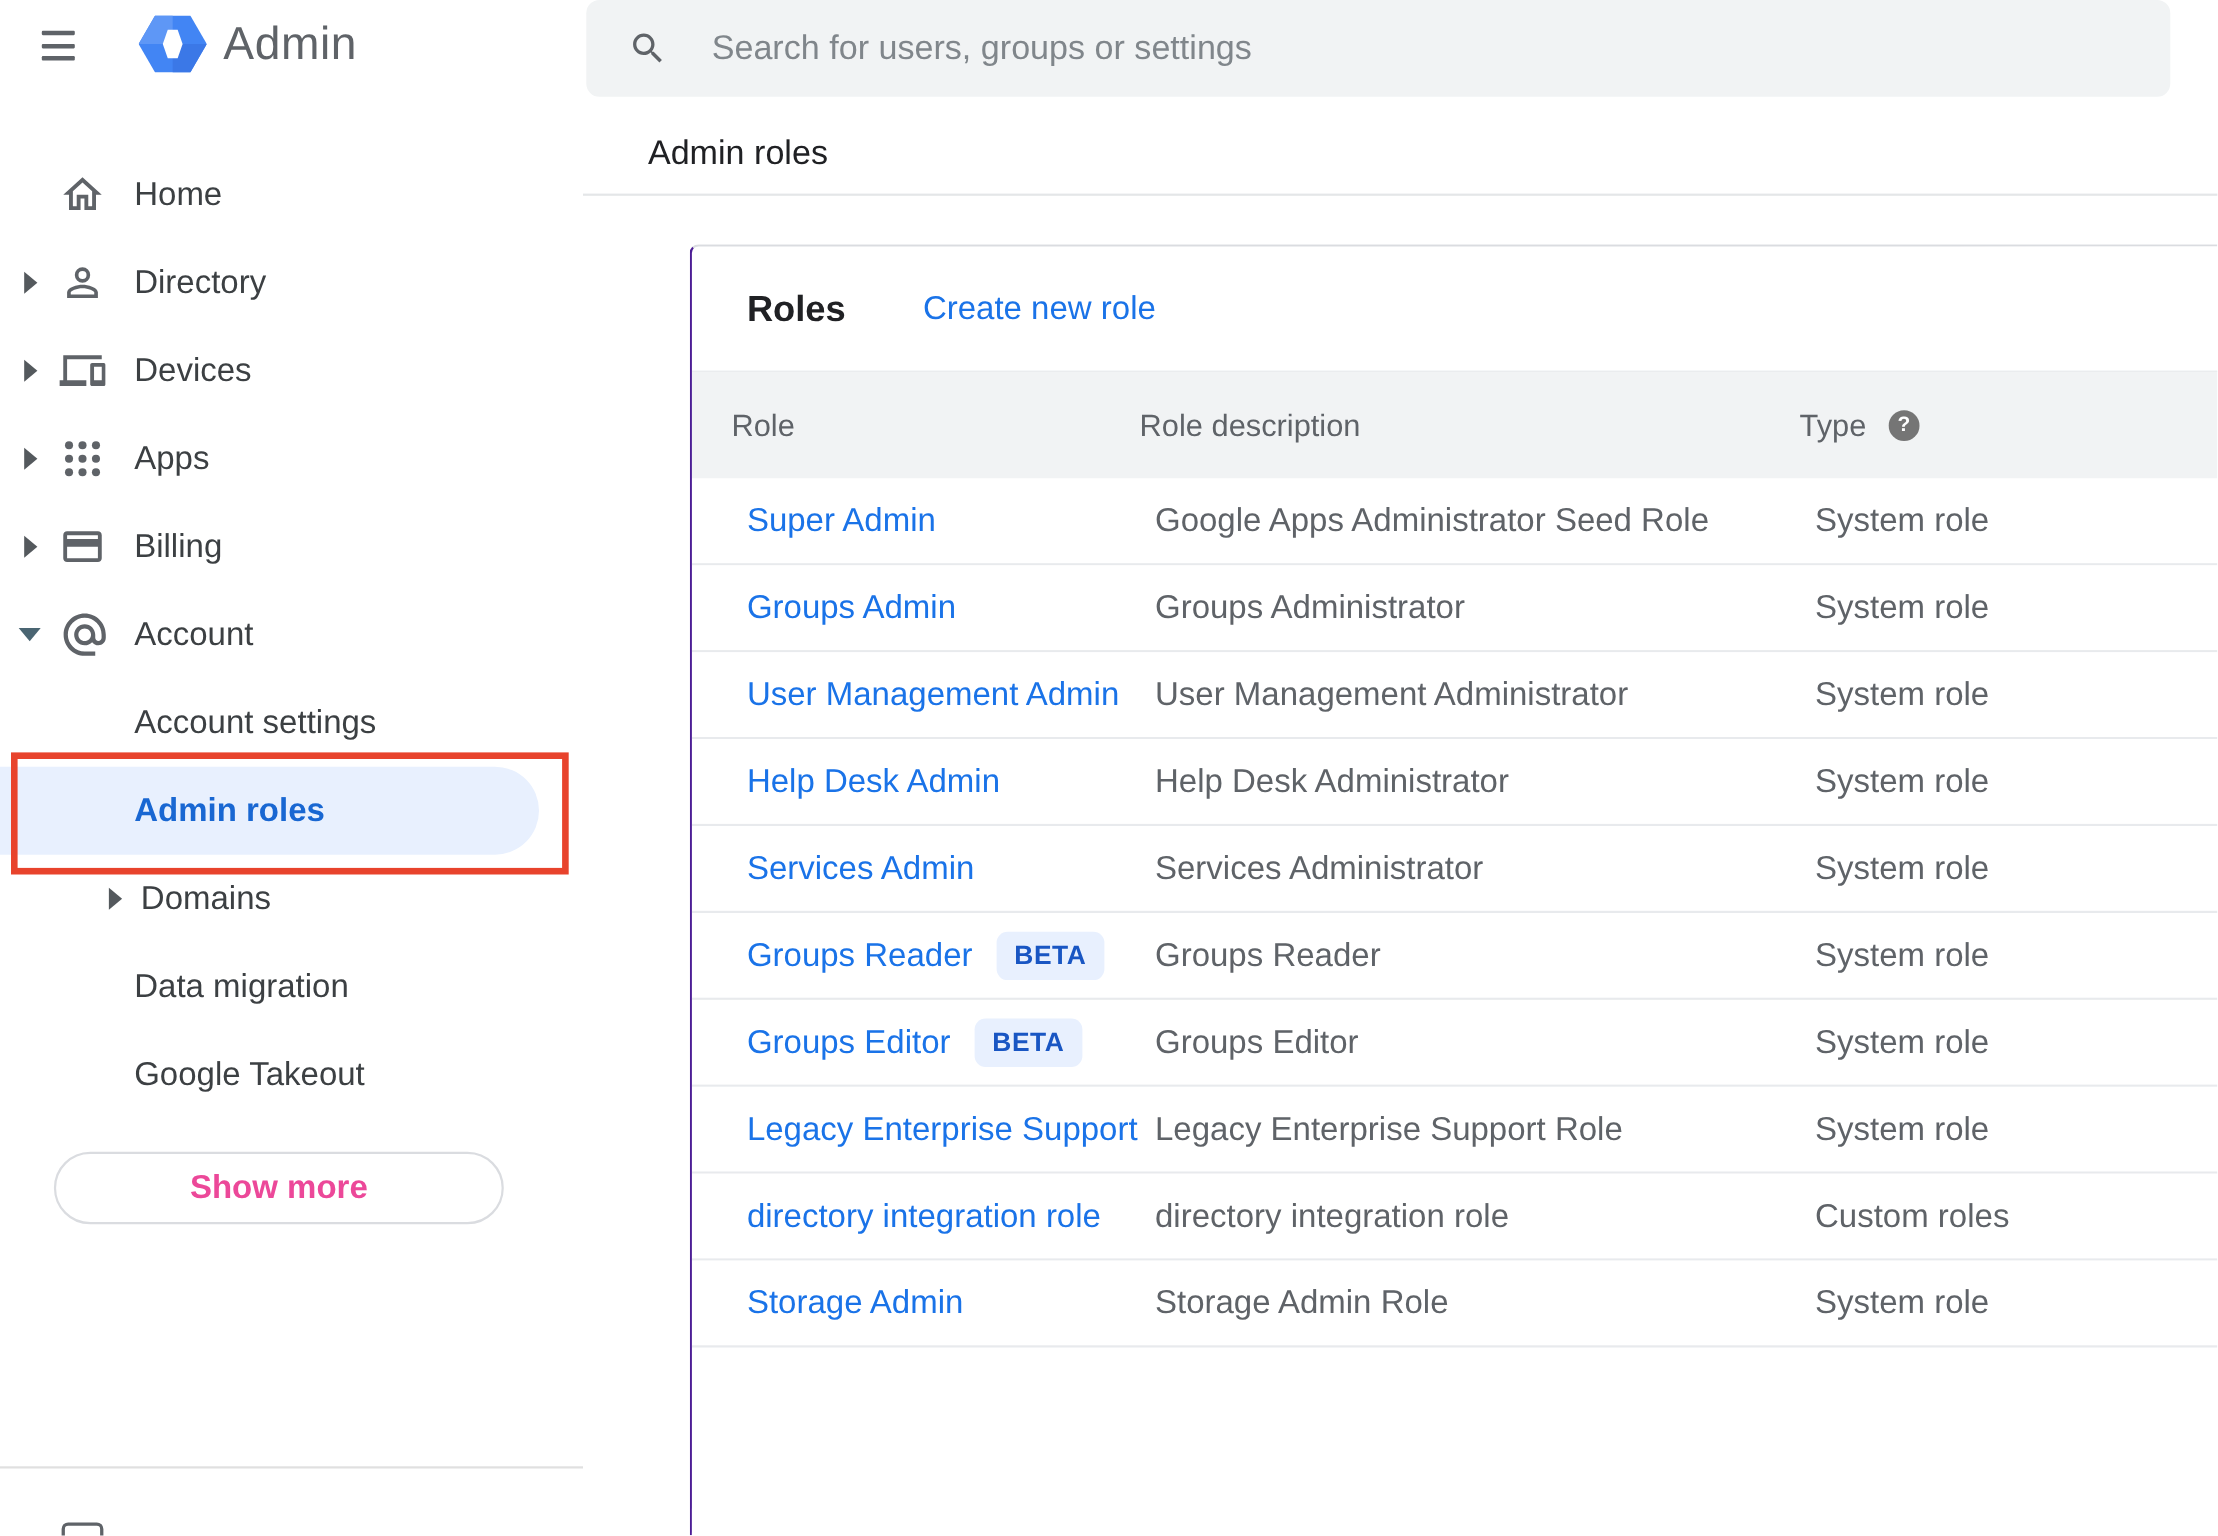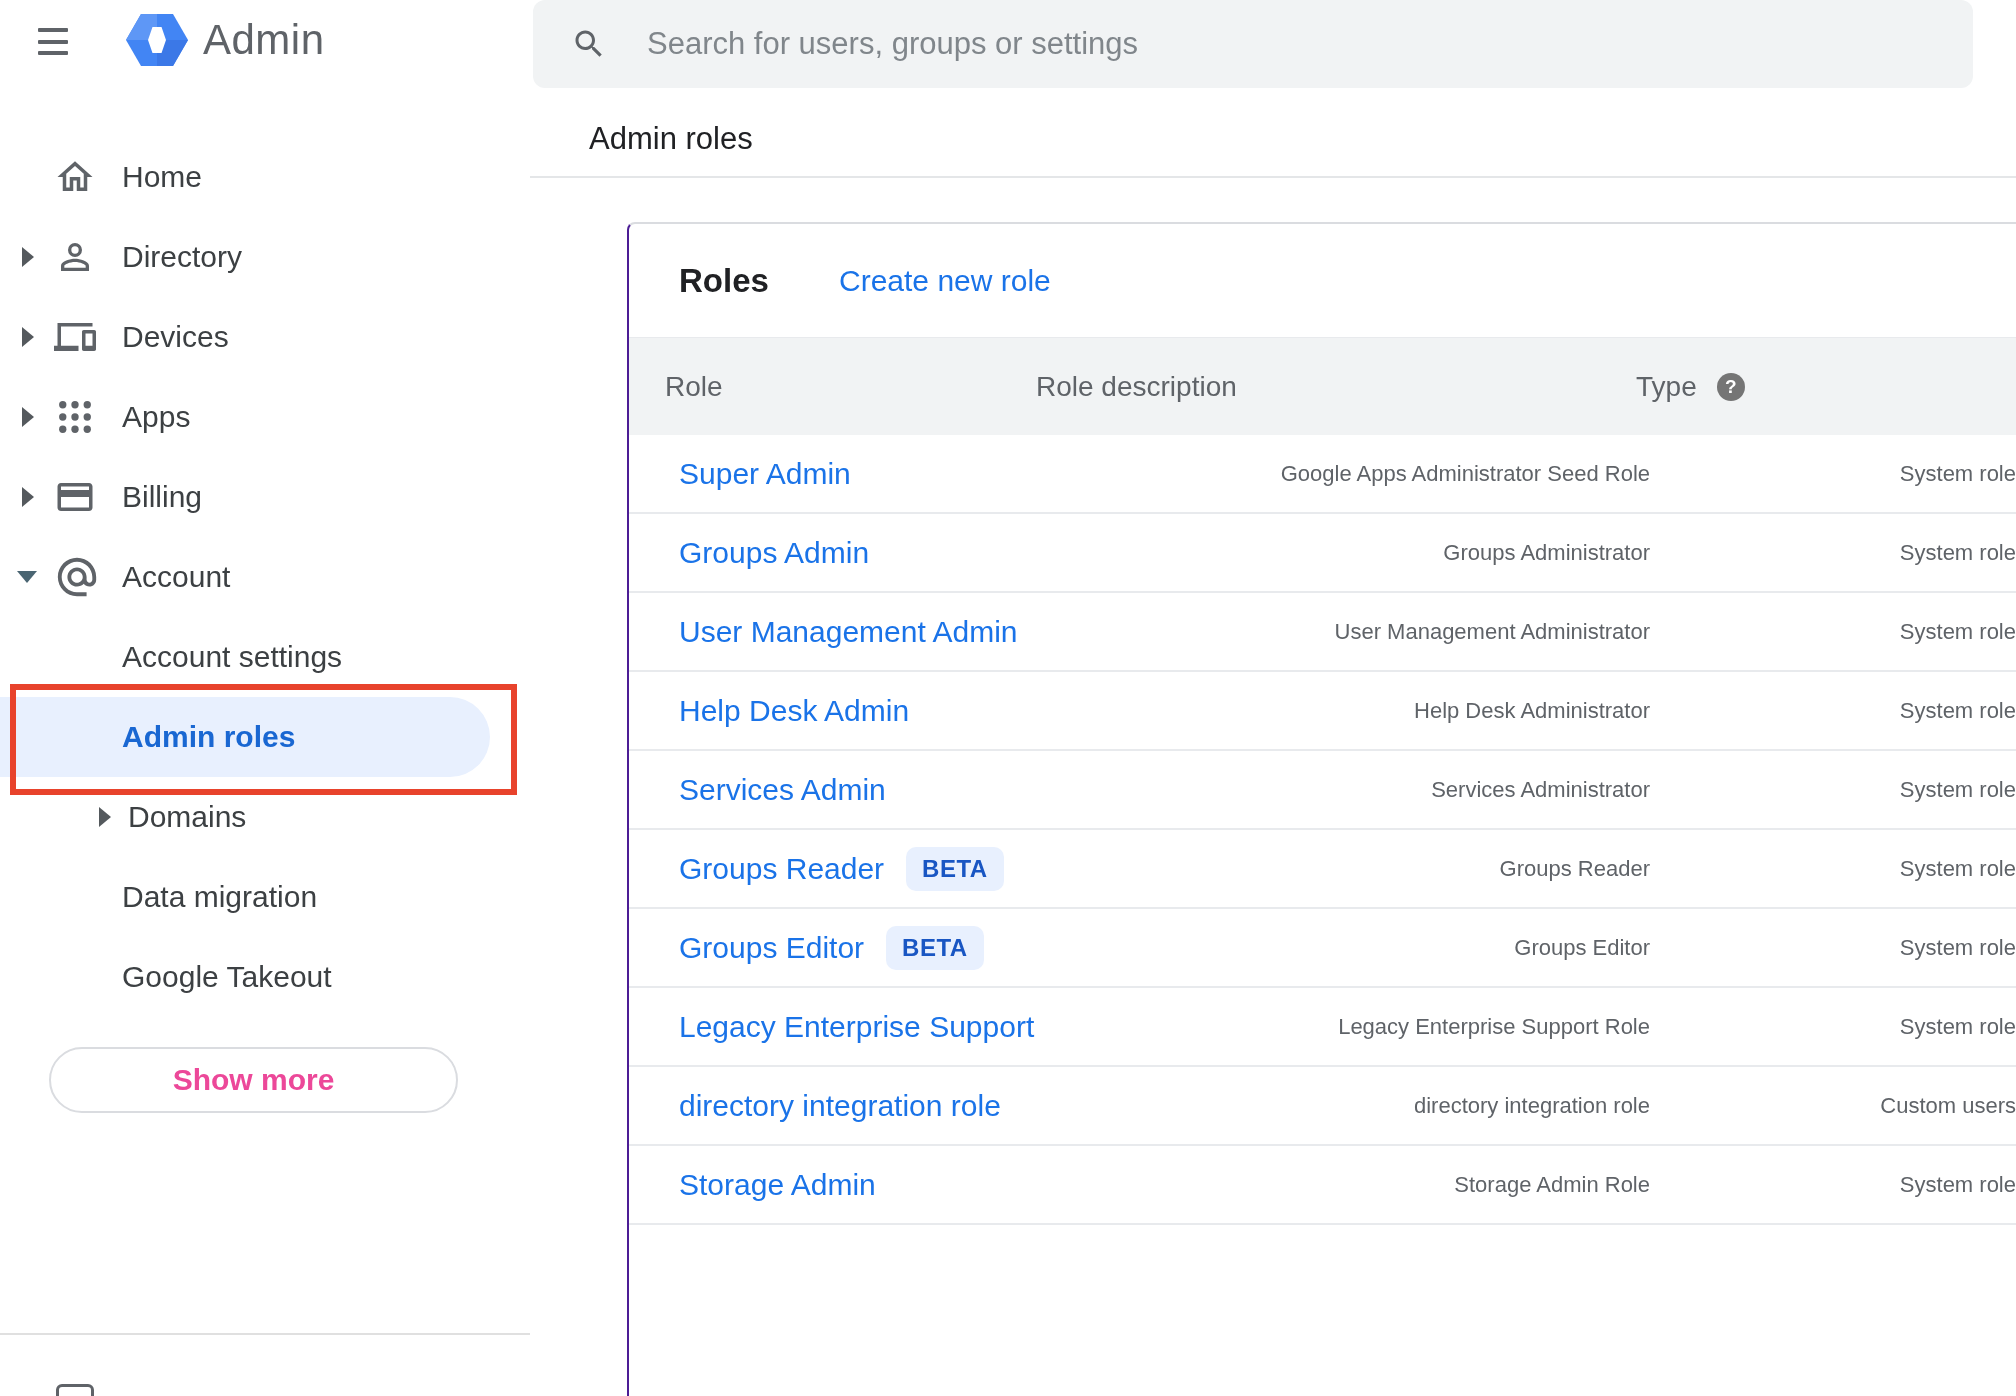--- a/index.html
+++ b/index.html
@@ -74,21 +74,21 @@
   .th { font-size:28px; color:#5f6368; }
   .th-type { display:flex; align-items:center; gap:20px; }
   .help-circle { width:28px; height:28px; border-radius:50%; background:#757575;
       color:#fff; font-size:19px; font-weight:bold; display:flex; align-items:center;
       justify-content:center; cursor:pointer; }
   .trow { height:79px; border-bottom:2px solid #e8eaed; background:#fff; }
   .role-cell { display:flex; align-items:center; }
   .role-link { font-size:30px; color:#1a73e8; text-decoration:none; cursor:pointer; white-space:nowrap; }
   .beta-badge { margin-left:22px; background:#e8f0fe; color:#1956c3; font-size:24px;
       font-weight:bold; letter-spacing:0.5px; padding:8px 16px; border-radius:10px; }
-  .desc-cell, .type-cell { font-size:22px; color:#5f6368;text-align:right; }
+  .desc-cell, .type-cell { font-size:30px; color:#5f6368; }
 </style>
 </head>
 <body>
 
 <div class="stage">
 
   <button class="hamburger">
     <span></span>
       <span></span>
       <span></span>
@@ -257,21 +257,21 @@
           <a class="role-link">Legacy Enterprise Support</a>
         </span>
       <span class="desc-cell">Legacy Enterprise Support Role</span>
       <span class="type-cell">System role</span>
     </div>
     <div class="grid-row trow">
       <span class="role-cell">
           <a class="role-link">directory integration role</a>
         </span>
       <span class="desc-cell">directory integration role</span>
-      <span class="type-cell">Custom users</span>
+      <span class="type-cell">Custom roles</span>
     </div>
     <div class="grid-row trow">
       <span class="role-cell">
           <a class="role-link">Storage Admin</a>
         </span>
       <span class="desc-cell">Storage Admin Role</span>
       <span class="type-cell">System role</span>
     </div>
   </section>
 

